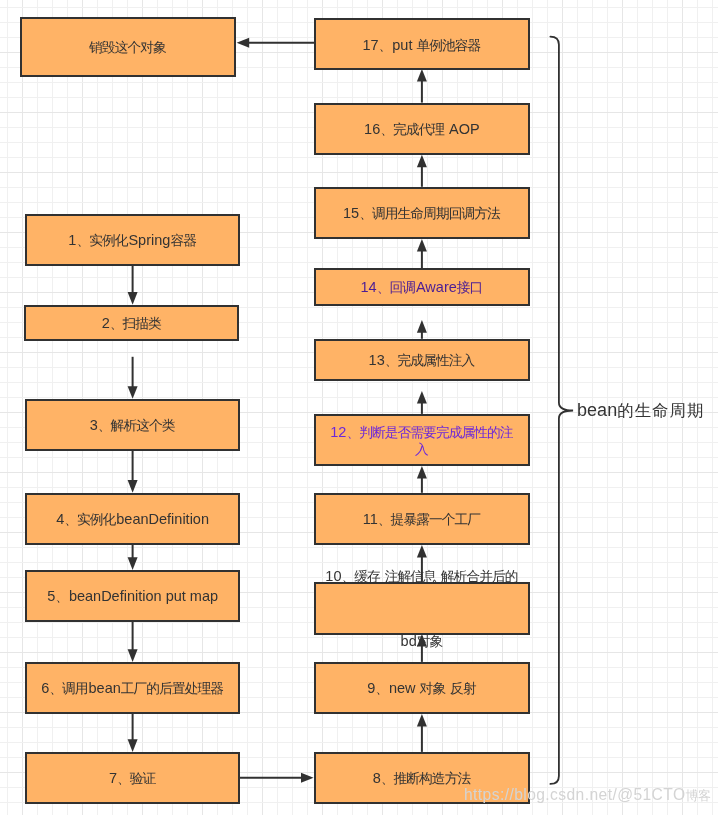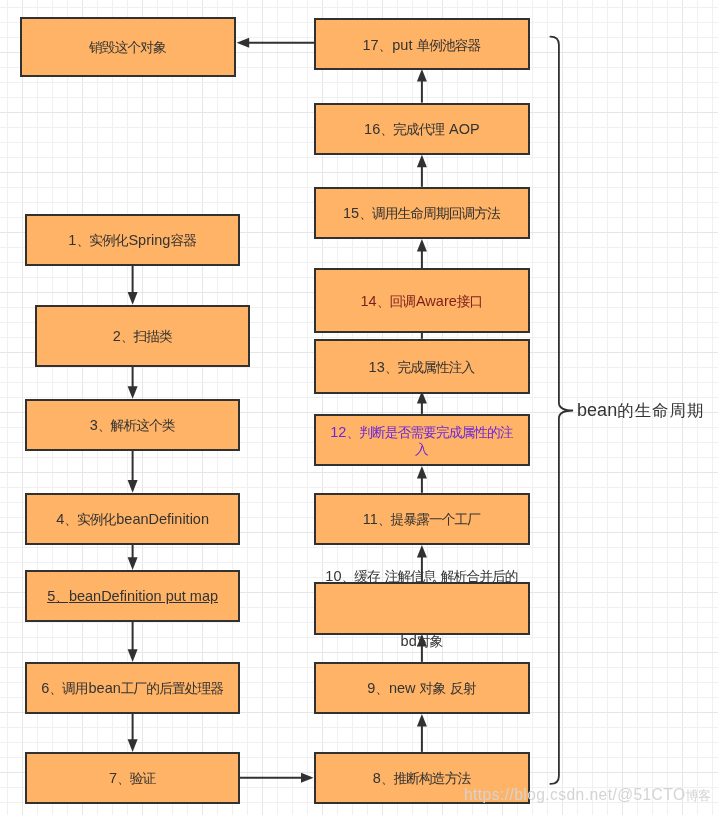--- a/index.html
+++ b/index.html
@@ -226,30 +226,30 @@
       <path d="M 550.4 36.6 Q 558.9 36.6 558.9 44.6 L 558.9 402.5 Q 558.9 410.5 573.1 410.5 Q 558.9 410.5 558.9 418.5 L 558.9 775.9 Q 558.9 783.9 550.4 783.9" fill="none" stroke="#313131" stroke-width="1.8" stroke-linecap="round"></path>
     </svg>
 
   <div id="nodes-layer">
     <div class="node" style="left: 19.8px; top: 16.8px; width: 216.2px; height: 60px; background: rgb(255, 179, 102); border-color: rgb(49, 49, 49); color: rgb(51, 51, 51);">
         <span><span class="cjk">销毁这个对象</span></span>
       </div>
     <div class="node" style="left: 24.9px; top: 213.9px; width: 215.4px; height: 52.1px; background: rgb(255, 179, 102); border-color: rgb(49, 49, 49); color: rgb(51, 51, 51);">
         <span><span>1</span><span class="cjk">、实例化</span><span>Spring</span><span class="cjk">容器</span></span>
       </div>
-    <div class="node" style="left: 35px; top: 304.7px; width: 215.4px; height: 62px; background: rgb(255, 179, 102); border-color: rgb(49, 49, 49); color: rgb(51, 51, 51); align-items: center;">
+    <div class="node" style="left: 24px; top: 304.7px; width: 215.4px; height: 36px; background: rgb(255, 179, 102); border-color: rgb(49, 49, 49); color: rgb(51, 51, 51); align-items: center;">
         <span><span>2</span><span class="cjk">、扫描类</span></span>
       </div>
     <div class="node" style="left: 24.9px; top: 398.8px; width: 215.4px; height: 52.1px; background: rgb(255, 179, 102); border-color: rgb(49, 49, 49); color: rgb(51, 51, 51);">
         <span><span>3</span><span class="cjk">、解析这个类</span></span>
       </div>
     <div class="node" style="left: 24.9px; top: 492.7px; width: 215.4px; height: 52.1px; background: rgb(255, 179, 102); border-color: rgb(49, 49, 49); color: rgb(51, 51, 51);">
         <span><span>4</span><span class="cjk">、实例化</span><span>beanDefinition</span></span>
       </div>
-    <div class="node" style="left: 24.9px; top: 569.9px; width: 215.4px; height: 52.1px; background: rgb(255, 179, 102); border-color: rgb(49, 49, 49); color: rgb(51, 51, 51); text-decoration: underline;">
+    <div class="node" style="left: 24.9px; top: 569.9px; width: 215.4px; height: 52.1px; background: rgb(255, 179, 102); border-color: rgb(49, 49, 49); color: rgb(51, 51, 51);">
         <span><span>5</span><span class="cjk">、</span><span>beanDefinition put map</span></span>
       </div>
     <div class="node" style="left: 24.9px; top: 661.9px; width: 215.4px; height: 52.1px; background: rgb(255, 179, 102); border-color: rgb(49, 49, 49); color: rgb(51, 51, 51);">
         <span><span>6</span><span class="cjk">、调用</span><span>bean</span><span class="cjk">工厂的后置处理器</span></span>
       </div>
     <div class="node" style="left: 24.9px; top: 751.9px; width: 215.4px; height: 52.1px; background: rgb(255, 179, 102); border-color: rgb(49, 49, 49); color: rgb(51, 51, 51);">
         <span><span>7</span><span class="cjk">、验证</span></span>
       </div>
     <div class="node" style="left: 313.9px; top: 751.9px; width: 216px; height: 52.1px; background: rgb(255, 179, 102); border-color: rgb(49, 49, 49); color: rgb(51, 51, 51);">
         <span><span>8</span><span class="cjk">、推断构造方法</span></span>
@@ -265,24 +265,24 @@
       </div>
     <div class="node" style="left: 313.9px; top: 492.8px; width: 216px; height: 52.1px; background: rgb(255, 179, 102); border-color: rgb(49, 49, 49); color: rgb(51, 51, 51);">
         <span><span>11</span><span class="cjk">、提暴露一个工厂</span></span>
       </div>
     <div class="node" style="left: 313.9px; top: 413.9px; width: 216px; height: 52.1px; background: rgb(255, 179, 102); border-color: rgb(49, 49, 49); color: #6d28d9;">
         <span>
           <span style="display: block;"><span>12</span><span class="cjk">、判断是否需要完成属性的注</span></span>
           <span style="display: block;"><span class="cjk">入</span></span>
         </span>
       </div>
-    <div class="node" style="left: 313.9px; top: 338.8px; width: 216px; height: 55px; background: rgb(255, 179, 102); border-color: rgb(49, 49, 49); color: rgb(51, 51, 51);">
+    <div class="node" style="left: 313.9px; top: 338.8px; width: 216px; height: 42px; background: rgb(255, 179, 102); border-color: rgb(49, 49, 49); color: rgb(51, 51, 51);">
         <span><span>13</span><span class="cjk">、完成属性注入</span></span>
       </div>
-    <div class="node" style="left: 313.9px; top: 268px; width: 216px; height: 65px; background: rgb(255, 179, 102); border-color: rgb(49, 49, 49); color: #7f1d1d;">
+    <div class="node" style="left: 313.9px; top: 268px; width: 216px; height: 38px; background: rgb(255, 179, 102); border-color: rgb(49, 49, 49); color: #4c1d95;">
         <span><span>14</span><span class="cjk">、回调</span><span>Aware</span><span class="cjk">接口</span></span>
       </div>
     <div class="node" style="left: 313.9px; top: 186.8px; width: 216px; height: 52.1px; background: rgb(255, 179, 102); border-color: rgb(49, 49, 49); color: rgb(51, 51, 51);">
         <span><span>15</span><span class="cjk">、调用生命周期回调方法</span></span>
       </div>
     <div class="node" style="left: 313.9px; top: 102.6px; width: 216px; height: 52.1px; background: rgb(255, 179, 102); border-color: rgb(49, 49, 49); color: rgb(51, 51, 51);">
         <span><span>16</span><span class="cjk">、完成代理</span><span> AOP</span></span>
       </div>
     <div class="node" style="left: 313.9px; top: 18px; width: 216px; height: 52.1px; background: rgb(255, 179, 102); border-color: rgb(49, 49, 49); color: rgb(51, 51, 51);">
         <span><span>17</span><span class="cjk">、</span><span>put </span><span class="cjk">单例池容器</span></span>

